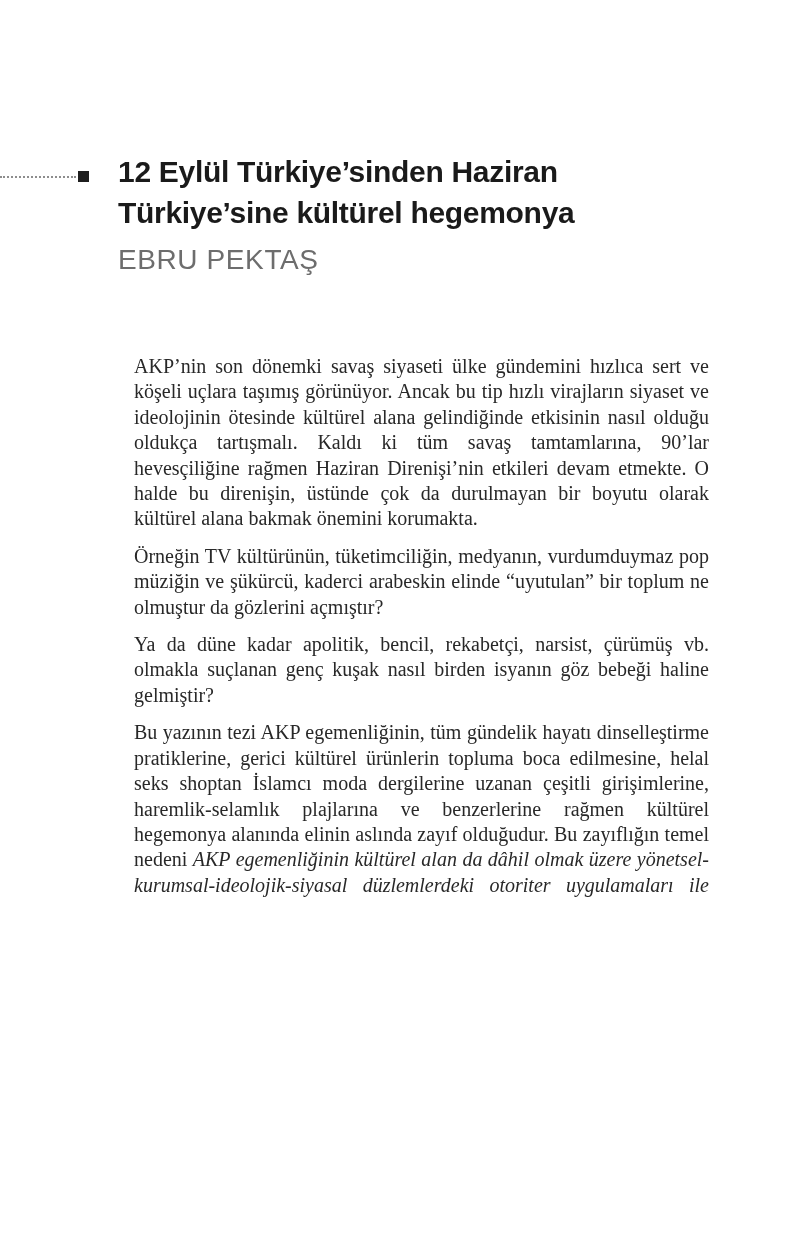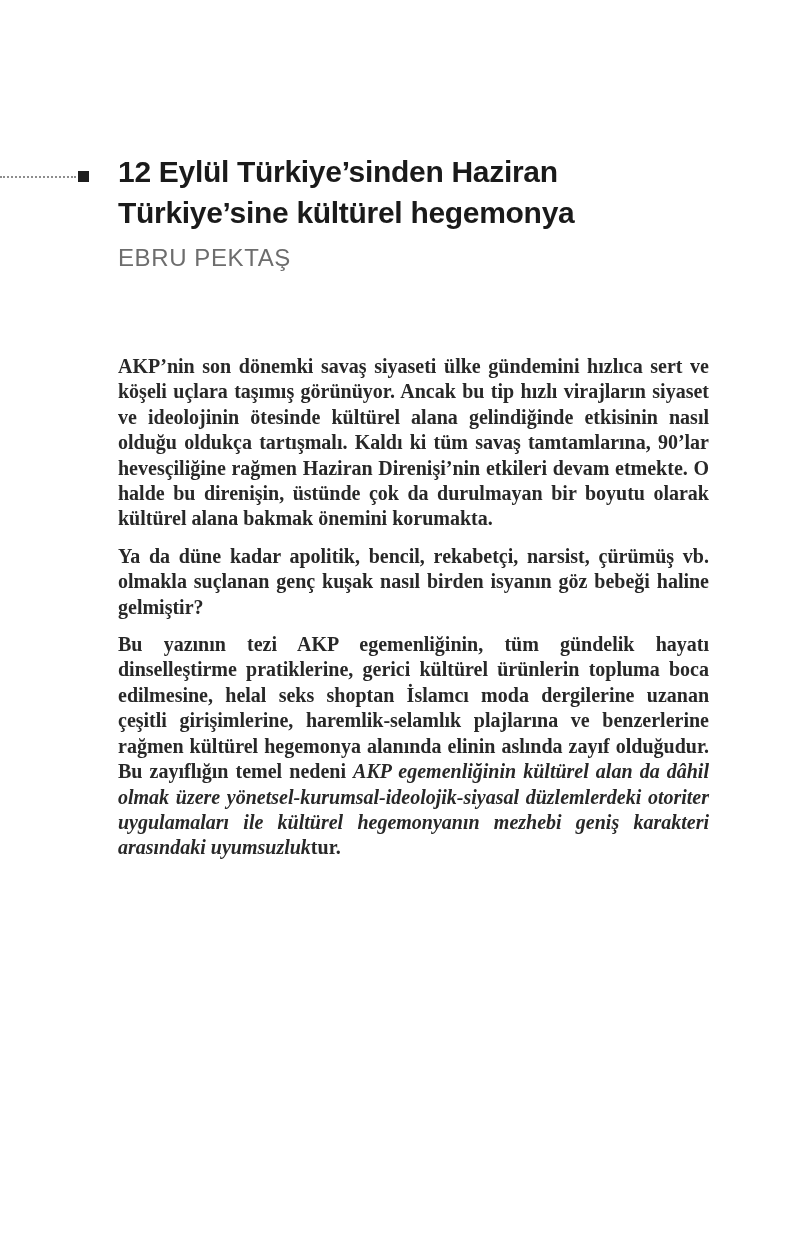--- a/index.html
+++ b/index.html
@@ -39,50 +39,50 @@
     font-weight: 700;
     font-size: 30px;
     line-height: 41px;
     letter-spacing: -0.3px;
     color: #1a1a1a;
   }
   .author {
     margin-top: 11px;
     font-family: "Liberation Sans", sans-serif;
     font-weight: 400;
-    font-size: 24px;
+    font-size: 28px;
     letter-spacing: 0.6px;
     color: #6d6d6d;
   }
   .article {
     position: absolute;
     left: 118px;
     top: 354px;
     width: 591px;
     color: #282828;
   }
   .article p {
-    margin: 0 0 12px 0;
+    margin: 0 0 12px 16px;
     font-size: 20px;
     line-height: 25.4px;
     text-align: justify;
-    font-weight: bold;
   }
   .article p span.italic { font-style: italic; }
 </style>
 </head>
 <body>
 
 <div class="page">
   <div class="marker-line"></div>
   <div class="marker-square"></div>
 
   <header class="chapter-header">
     <h1 class="chapter-title">12 Eylül Türkiye’sinden Haziran Türkiye’sine kültürel hegemonya</h1>
     <div class="author">EBRU PEKTAŞ</div>
   </header>
 
   <main class="article">
       <p><span>AKP’nin son dönemki savaş siyaseti ülke gündemini hızlıca sert ve köşeli uçlara taşımış görünüyor. Ancak bu tip hızlı virajların siyaset ve ideolojinin ötesinde kültürel alana gelindiğinde etkisinin nasıl olduğu oldukça tartışmalı. Kaldı ki tüm savaş tamtamlarına, 90’lar hevesçiliğine rağmen Haziran Direnişi’nin etkileri devam etmekte. O halde bu direnişin, üstünde çok da durulmayan bir boyutu olarak kültürel alana bakmak önemini korumakta.</span></p>
+      <p><span>Örneğin TV kültürünün, tüketimciliğin, medyanın, vurdumduymaz pop müziğin ve şükürcü, kaderci arabeskin elinde “uyutulan” bir toplum ne olmuştur da gözlerini açmıştır?</span></p>
       <p><span>Ya da düne kadar apolitik, bencil, rekabetçi, narsist, çürümüş vb. olmakla suçlanan genç kuşak nasıl birden isyanın göz bebeği haline gelmiştir?</span></p>
       <p><span>Bu yazının tezi AKP egemenliğinin, tüm gündelik hayatı dinselleştirme pratiklerine, gerici kültürel ürünlerin topluma boca edilmesine, helal seks shoptan İslamcı moda dergilerine uzanan çeşitli girişimlerine, haremlik-selamlık plajlarına ve benzerlerine rağmen kültürel hegemonya alanında elinin aslında zayıf olduğudur. Bu zayıflığın temel nedeni </span><span class="italic">AKP egemenliğinin kültürel alan da dâhil olmak üzere yönetsel-kurumsal-ideolojik-siyasal düzlemlerdeki otoriter uygulamaları ile kültürel hegemonyanın mezhebi geniş karakteri arasındaki uyumsuzluk</span><span>tur.</span></p>
     </main>
 </div>
 
 </body></html>

